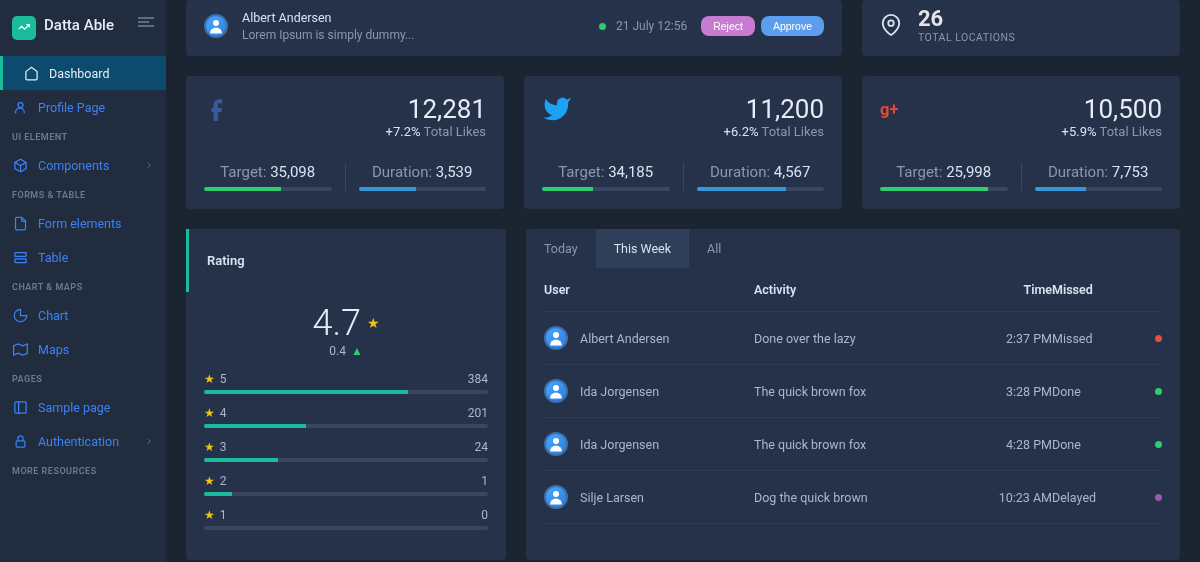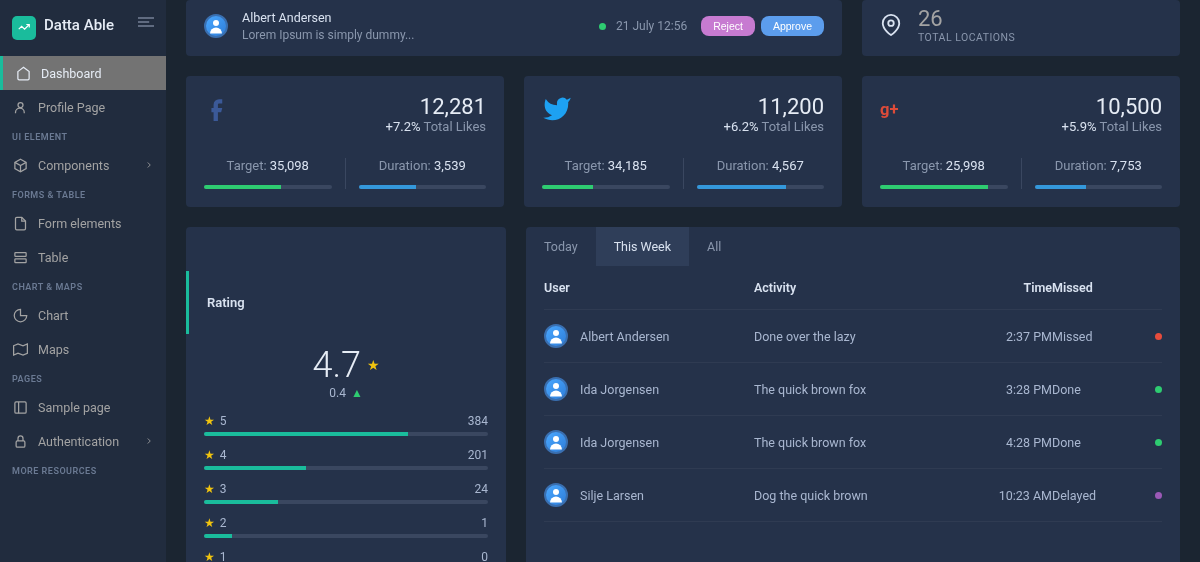--- a/index.html
+++ b/index.html
@@ -5,22 +5,22 @@
 * { box-sizing: border-box; margin: 0; padding: 0; }
 body { font-family: -apple-system, BlinkMacSystemFont, "Segoe UI", Roboto, sans-serif; background: #1b2531; color: #a9b7d0; font-size: 13px; width: 1200px; height: 562px; overflow: hidden; }
 .app { display: flex; height: 100%; }
 .sidebar { width: 166px; background: #212c3e; display: flex; flex-direction: column; padding-top: 8px; }
 .logo-row { display: flex; padding: 8px 12px 16px 12px; }
 .logo-badge { width: 24px; height: 24px; background: #1abc9c; border-radius: 5px; display: flex; align-items: center; justify-content: center; margin-right: 8px; }
 .logo-badge svg { width: 14px; height: 14px; }
 .logo-text { color: #e6ecf5; font-size: 15px; font-weight: 500; }
 .collapse-btn { margin-left: auto; color: #8a97ad; cursor: pointer; }
 .nav-heading { font-size: 9px; letter-spacing: 0.5px; color: #6b7a93; padding: 8px 12px 6px 12px; text-transform: uppercase; font-weight: 600; }
-.nav-item { display: flex; align-items: center; padding: 9px 12px; color: #a3a3a3; cursor: pointer; font-size: 12.5px; }
-.nav-item.active { background: #737373; color: #e6ecf5; border-left: 3px solid #1abc9c; padding-left: 12px; }
+.nav-item { display: flex; align-items: center; padding: 9px 12px; color: #3b82f6; cursor: pointer; font-size: 12.5px; }
+.nav-item.active { background: #0c4a6e; color: #e6ecf5; border-left: 3px solid #1abc9c; padding-left: 20px; }
 .nav-item .nav-icon { width: 16px; height: 16px; margin-right: 10px; display: flex; align-items: center; justify-content: center; }
 .nav-item .chev { margin-left: auto; }
 .main { flex: 1; padding: 0 20px 20px 20px; overflow: hidden; display: flex; gap: 20px; }
 .left-main { flex: 1; display: flex; flex-direction: column; gap: 20px; }
 .card { background: #25324a; border-radius: 4px; }
 .notif-card { flex: 1; padding: 10px 18px 14px 18px; display: flex; align-items: center; gap: 14px; }
 .avatar { width: 24px; height: 24px; border-radius: 50%; background: linear-gradient(135deg,#4aa8ff,#2e7dd9); border: 2px solid #3a6fb0; display: flex; align-items: center; justify-content: center; overflow: hidden; }
 .avatar svg { width: 18px; height: 18px; }
 .notif-body { flex: 1; }
 .notif-name { color: #d9e2f0; font-size: 12.5px; margin-bottom: 3px; }
@@ -30,45 +30,45 @@
 .dot.green { background: #2ecc71; }
 .dot.red { background: #e74c3c; }
 .dot.purple { background: #9b59b6; }
 .notif-time { color: #8a97ad; font-size: 12px; }
 .btn { border: none; border-radius: 8px; padding: 4px 12px; font-size: 10.5px; color: #fff; cursor: pointer; }
 .btn-reject { background: #c77bd1; }
 .btn-approve { background: #5c9ded; }
 .btn-row { display: flex; gap: 6px; }
 .loc-card { padding: 4px 18px 10px 18px; display: flex; align-items: center; gap: 16px; }
 .loc-icon { width: 22px; height: 22px; color: #d9e2f0; }
-.loc-num { color: #a3a3a3; font-size: 22px; font-weight: 400; }
+.loc-num { color: #e5e5e5; font-size: 22px; font-weight: 700; }
 .loc-lbl { color: #8a97ad; font-size: 10.5px; letter-spacing: 0.5px; }
 .social-row { display: flex; gap: 20px; }
 .social-card { flex: 1; padding: 18px; }
 .social-top { display: flex; justify-content: space-between; align-items: flex-start; margin-bottom: 24px; }
 .social-icon { width: 30px; height: 30px; display: flex; align-items: center; justify-content: center; }
 .social-icon.fb { color: #3b5998; }
 .social-icon.tw { color: #1da1f2; }
 .social-icon.gp { color: #dd4b39; }
 .social-stats { text-align: right; }
-.social-num { color: #e6ecf5; font-size: 22px; }
+.social-num { color: #e6ecf5; font-size: 26px; }
 .social-sub { color: #8a97ad; font-size: 13px; }
 .social-sub .pct { color: #d9e2f0; }
 .metrics-row { display: flex; gap: 10px; }
 .metric { flex: 1; }
-.metric-label { text-align: center; font-size: 13px; color: #8a97ad; margin-bottom: 12px; }
+.metric-label { text-align: center; font-size: 15px; color: #8a97ad; margin-bottom: 6px; }
 .metric-label .val { color: #d9e2f0; }
 .prog { height: 4px; background: #3a4760; border-radius: 2px; overflow: hidden; }
 .prog-fill { height: 100%; }
 .prog-fill.green { background: #2ecc71; }
 .prog-fill.blue { background: #3498db; }
 .metric-sep { width: 1px; background: #3a4760; margin: 0 3px; }
 .bottom-row { display: flex; gap: 20px; flex: 1; }
 .rating-card { width: 320px; padding: 0; }
-.rating-head { padding: 24px 18px; border-left: 3px solid #1abc9c; font-weight: 600; color: #d9e2f0; font-size: 13px; margin-bottom: 10px; margin-top: 44px; }
+.rating-head { padding: 24px 18px; border-left: 3px solid #1abc9c; font-weight: 600; color: #d9e2f0; font-size: 13px; margin-bottom: 10px; }
 .rating-body { padding: 0 18px 18px 18px; }
 .rating-top { display: flex; align-items: center; justify-content: space-between; margin-bottom: 14px; flex-direction: column; }
 .rating-main { color: #e6ecf5; font-size: 36px; font-weight: 300; display: flex; align-items: center; gap: 6px; }
 .star { color: #f1c40f; }
 .rating-delta { color: #a9b7d0; font-size: 12px; display: flex; align-items: center; gap: 5px; }
 .rating-delta .arr { color: #2ecc71; }
 .bar-row { margin-bottom: 12px; }
 .bar-top { display: flex; justify-content: space-between; font-size: 12px; color: #a9b7d0; margin-bottom: 4px; align-items: center; }
 .bar-top .lbl { display: flex; align-items: center; gap: 5px; }
 .bar { height: 4px; background: #3a4760; border-radius: 2px; overflow: hidden; }

